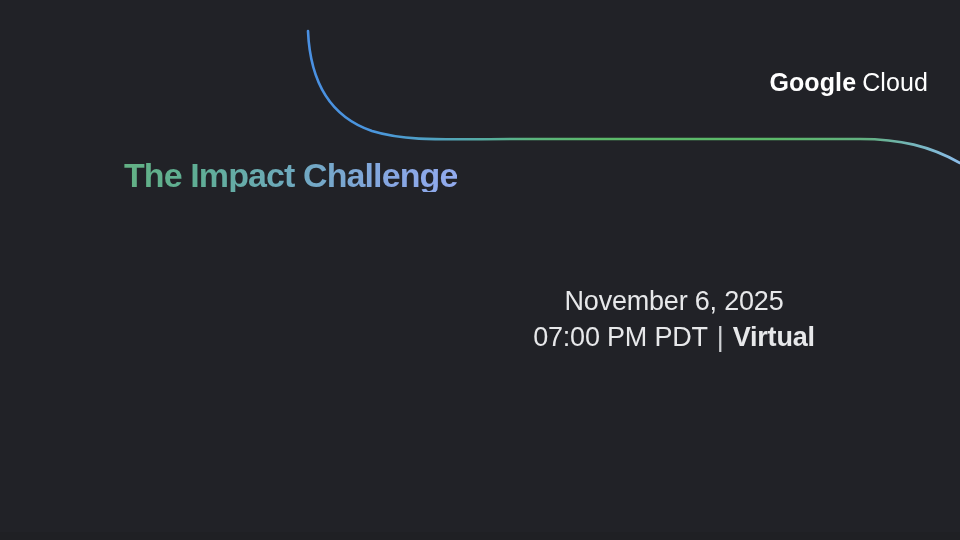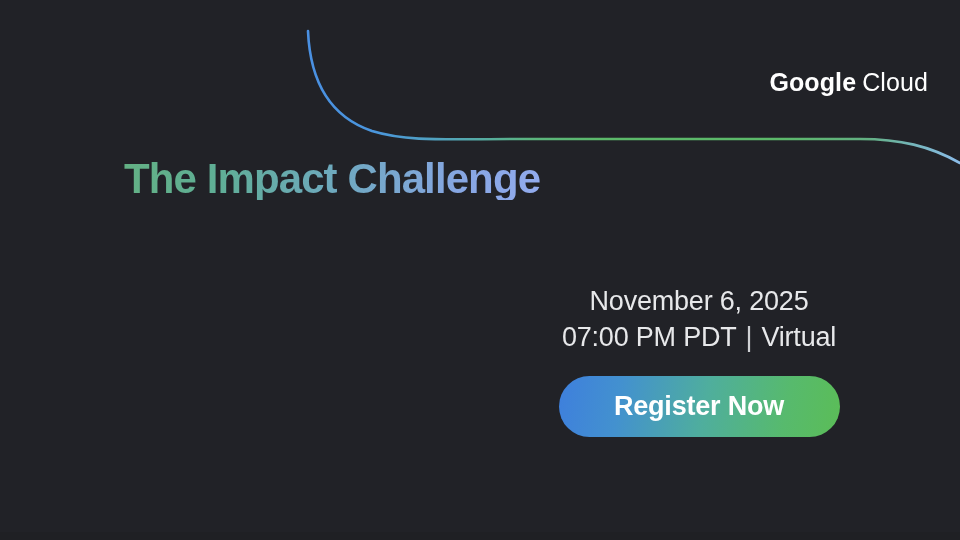--- a/index.html
+++ b/index.html
@@ -63,21 +63,21 @@
     letter-spacing: -2.6px;
     line-height: 1;
     background-image: linear-gradient(95deg, #3b6ef5 0%, #3f8ae8 26%, #4aa2c4 52%, #5fab96 76%, #63ad7c 100%);
     -webkit-background-clip: text;
     background-clip: text;
     color: transparent;
     -webkit-text-fill-color: transparent;
   }
   #subtitle {
     margin-left: 44px;
-    font-size: 42px;
+    font-size: 34px;
     font-weight: bold;
     letter-spacing: -0.9px;
     line-height: 1;
     background-image: linear-gradient(95deg, #63b184 0%, #5fae95 22%, #6fa9c0 52%, #86a6e2 80%, #92abee 100%);
     -webkit-background-clip: text;
     background-clip: text;
     color: transparent;
     -webkit-text-fill-color: transparent;
   }
 
@@ -89,21 +89,21 @@
     width: 400px;
     font-size: 26px;
     line-height: 38px;
     letter-spacing: -0.3px;
     color: #e7e8ea;
   }
 
   
   #details {
     position: absolute;
-    left: 529px;
+    left: 504px;
     top: 283px;
     width: 340px;
     text-align: center;
   }
   #event-date {
     font-size: 27px;
     line-height: 36px;
     letter-spacing: -0.2px;
     color: #e7e8ea;
   }
@@ -112,21 +112,21 @@
     line-height: 36px;
     letter-spacing: -0.2px;
     color: #e7e8ea;
     white-space: nowrap;
   }
   #event-sep {
     color: #cfd1d4;
     margin: 0 9px;
   }
   #event-format {
-    font-weight: normal;
+    font-weight: bold;
   }
 
   
   #cta-wrap {
     margin-top: 21px;
     display: flex;
     justify-content: center;
   }
   #register-button {
     display: inline-flex;
@@ -174,18 +174,15 @@
   <div id="headline-row">
     <span id="subtitle">The Impact Challenge</span>
   </div>
 
 
   <div id="details">
     <div id="event-date">November 6, 2025</div>
     <div id="event-time-row">
       <span>07:00 PM PDT</span><span id="event-sep">|</span><span id="event-format">Virtual</span>
     </div>
-    <div id="cta-wrap">
-      <button id="register-button">Register Now</button>
-    </div>
   </div>
 
 </div>
 
 </body></html>

